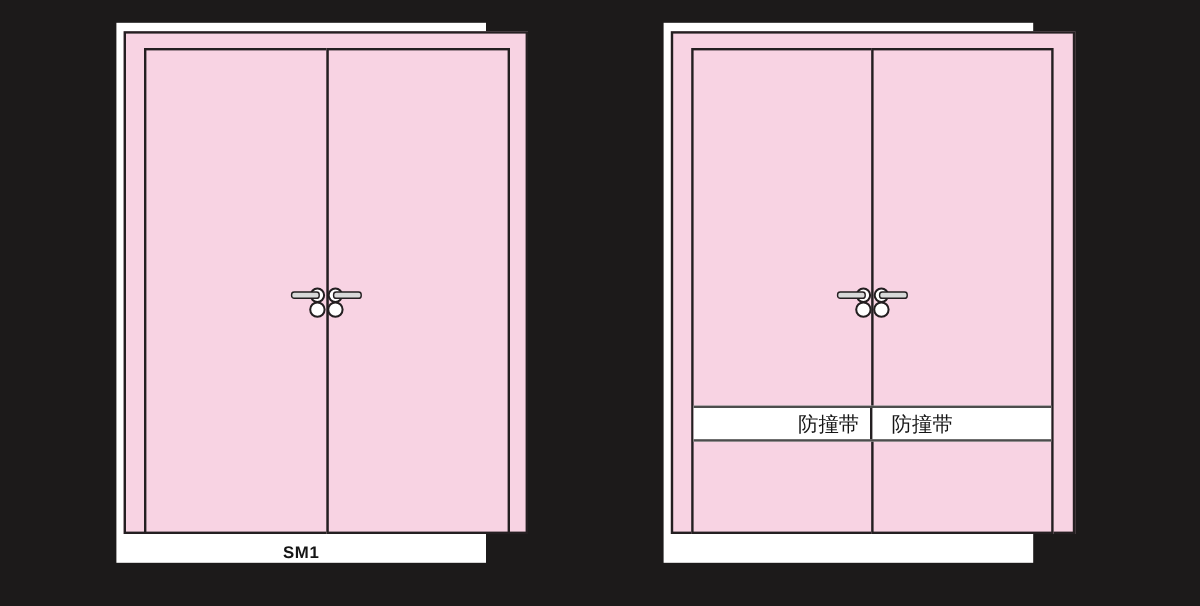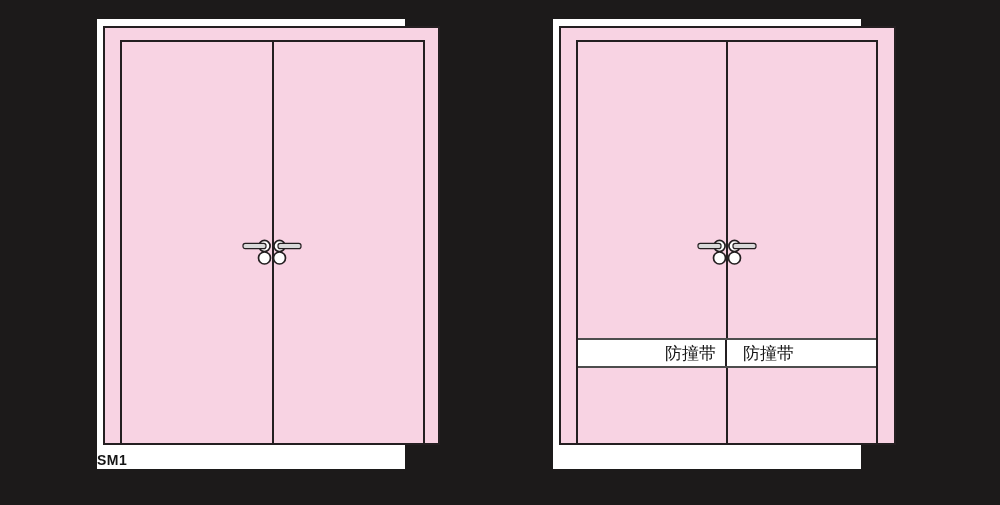--- a/index.html
+++ b/index.html
@@ -92,21 +92,21 @@
   .band-cell.right {
     flex: 1;
     padding-left: 16px;
   }
 
   .unit-label {
     position: absolute;
     left: 0;
     right: 0;
     top: 433px;
-    text-align: left;
+    text-align: center;
     font-family: "Liberation Sans", sans-serif;
     font-weight: bold;
     font-size: 14px;
     letter-spacing: 0.5px;
     color: var(--text, #151515);
   }
 </style>
 </head>
 <body>
 

